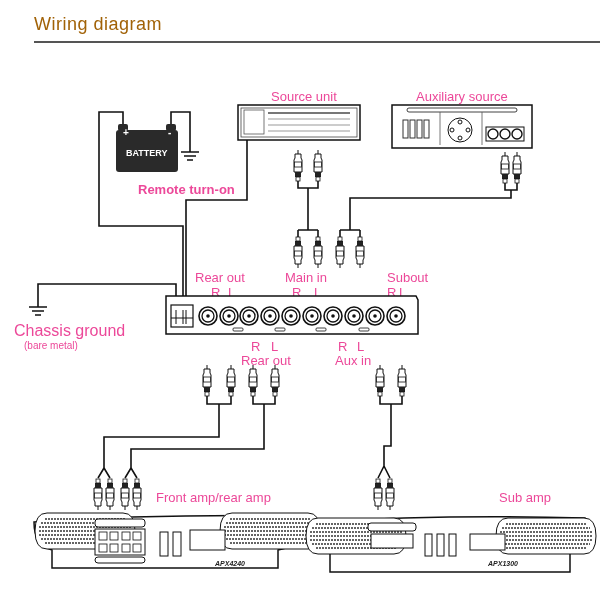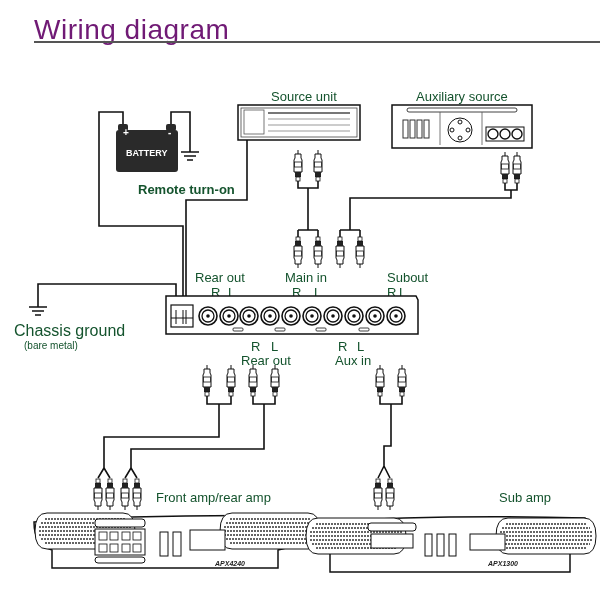--- a/index.html
+++ b/index.html
@@ -1,19 +1,19 @@
 <!DOCTYPE html>
 <html><head>
 <meta charset="utf-8">
 <style>
   html, body { margin:0; padding:0; background:#fff; }
   body { width:600px; height:600px; position:relative; overflow:hidden; font-family:"Liberation Sans", sans-serif; color:#222; }
-  .title { position:absolute; left:34px; top:14px; font-size:28px; letter-spacing:0.5px; color:#701a75; }
+  .title { position:absolute; left:34px; top:14px; font-size:18px; letter-spacing:0.5px; color:#a16207; }
   .title-rule { position:absolute; left:34px; top:41px; width:566px; height:2px; background:#555; }
-  .lbl { position:absolute; font-size:13px; color:#14532d; white-space:nowrap; }
+  .lbl { position:absolute; font-size:13px; color:#ec4899; white-space:nowrap; }
   svg#diagram { position:absolute; left:0; top:0; }
   .wire { fill:none; stroke:#111; stroke-width:1.6; }
 </style>
 </head>
 <body>
 
 <div class="title">Wiring diagram</div>
 <div class="title-rule"></div>
 
 <div class="lbl" style="left:271px;top:89px;">Source unit</div>

